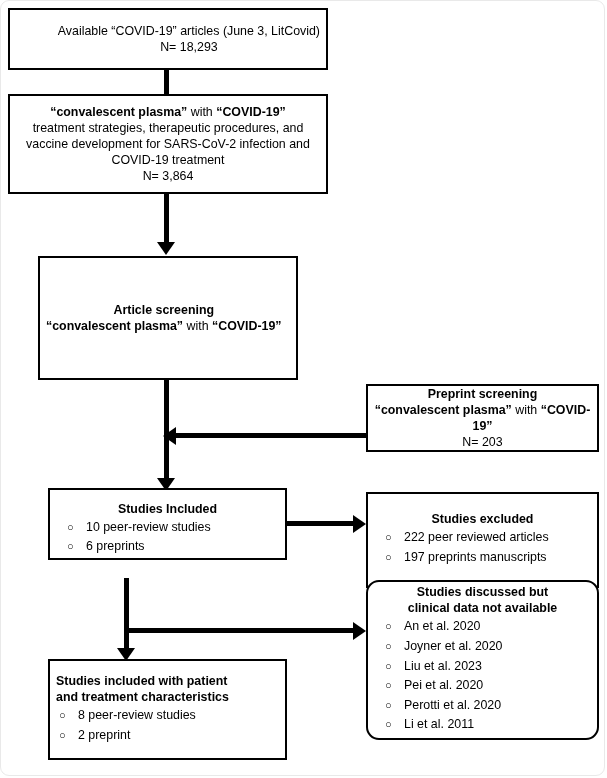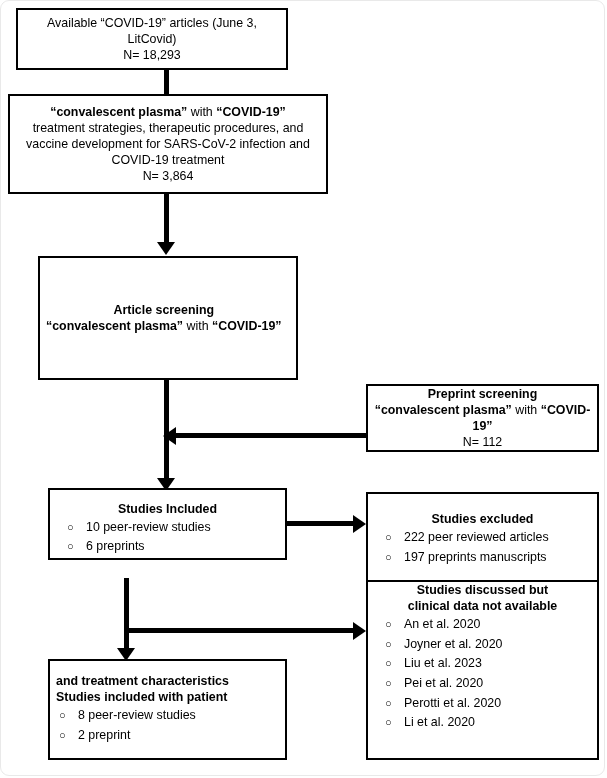--- a/index.html
+++ b/index.html
@@ -121,21 +121,21 @@
 
   <div class="vline" style="left:124px; top:578px; width:5px; height:73px;"></div>
   <div class="arrow-down" style="left:117px; top:648px;"></div>
 
   <div class="hline" style="left:287px; top:521px; width:66px; height:5px;"></div>
   <div class="arrow-right" style="left:353px; top:515px;"></div>
 
   <div class="hline" style="left:124px; top:628px; width:229px; height:5px;"></div>
   <div class="arrow-right" style="left:353px; top:622px;"></div>
 
-  <div class="box" style="left:8px; top:8px; width:272px; height:62px; display:flex; align-items:center; justify-content:flex-end;margin-left:8px;">
+  <div class="box" style="left:8px; top:8px; width:320px; height:62px; display:flex; align-items:center; justify-content:flex-end;">
     <div class="inner ctr">
       <span class="line"><span>Available </span><span>“COVID-19”</span><span> articles (June 3, LitCovid)</span></span>
       <span class="line">N= 18,293</span>
     </div>
   </div>
 
   <div class="box" style="left:8px; top:94px; width:320px; height:100px; display:flex; align-items:center; justify-content:center;">
     <div class="inner ctr">
       <span class="line"><span class="bi">“convalescent plasma”</span><span> with </span><span class="bi">“COVID-19”</span></span>
       <span class="line">treatment strategies, therapeutic procedures, and</span>
@@ -149,21 +149,21 @@
     <div class="inner ctr">
       <span class="line b">Article screening</span>
       <span class="line"><span class="bi">“convalescent plasma”</span><span> with </span><span class="bi">“COVID-19”</span></span>
     </div>
   </div>
 
   <div class="box" style="left:366px; top:384px; width:233px; height:68px; display:flex; align-items:flex-end; justify-content:center;">
     <div class="inner ctr">
       <span class="line b">Preprint screening</span>
       <span class="line"><span class="bi">“convalescent plasma”</span><span> with </span><span class="bi">“COVID-19”</span></span>
-      <span class="line">N=  112</span>
+      <span class="line">N=  203</span>
     </div>
   </div>
 
   <div class="box" style="left:48px; top:488px; width:239px; height:72px; display:flex; align-items:flex-end;">
     <div class="inner" style="width:100%;">
       <span class="line b ctr">Studies Included</span>
       <ul class="bullets">
         <li><span class="marker">○</span><span>10 peer-review studies</span></li>
         <li><span class="marker">○</span><span>6 preprints</span></li>
       </ul>
@@ -173,39 +173,39 @@
   <div class="box" style="left:366px; top:492px; width:233px; height:96px; display:flex; align-items:center;">
     <div class="inner" style="width:100%;">
       <span class="line b ctr">Studies excluded</span>
       <ul class="bullets">
         <li><span class="marker">○</span><span>222 peer reviewed articles</span></li>
         <li><span class="marker">○</span><span>197 preprints manuscripts</span></li>
       </ul>
     </div>
   </div>
 
-  <div class="box" style="left:366px; top:580px; width:233px; height:180px; display:flex; ">
+  <div class="box" style="left:366px; top:580px; width:233px; height:160px; display:flex; align-items:center;border-radius:13px;">
     <div class="inner" style="width:100%;">
       <span class="line b ctr">Studies discussed but</span>
       <span class="line b ctr">clinical data not available</span>
       <ul class="bullets">
         <li><span class="marker">○</span><span>An et al. 2020</span></li>
         <li><span class="marker">○</span><span>Joyner et al. 2020</span></li>
         <li><span class="marker">○</span><span>Liu et al. 2023</span></li>
         <li><span class="marker">○</span><span>Pei et al. 2020</span></li>
         <li><span class="marker">○</span><span>Perotti et al. 2020</span></li>
-        <li><span class="marker">○</span><span>Li et al. 2020</span></li>
+        <li><span class="marker">○</span><span>Li et al. 2011</span></li>
       </ul>
     </div>
   </div>
 
   <div class="box" style="left:48px; top:659px; width:239px; height:101px; display:flex; align-items:center;">
     <div class="inner" style="width:100%;">
+      <span class="line b">Studies included with patient</span>
       <span class="line b">and treatment characteristics</span>
-      <span class="line b">Studies included with patient</span>
       <ul class="bullets" style="padding-left:2px;">
         <li><span class="marker">○</span><span>8 peer-review studies</span></li>
         <li><span class="marker">○</span><span>2 preprint</span></li>
       </ul>
     </div>
   </div>
 
 </div>
 
 </body></html>

